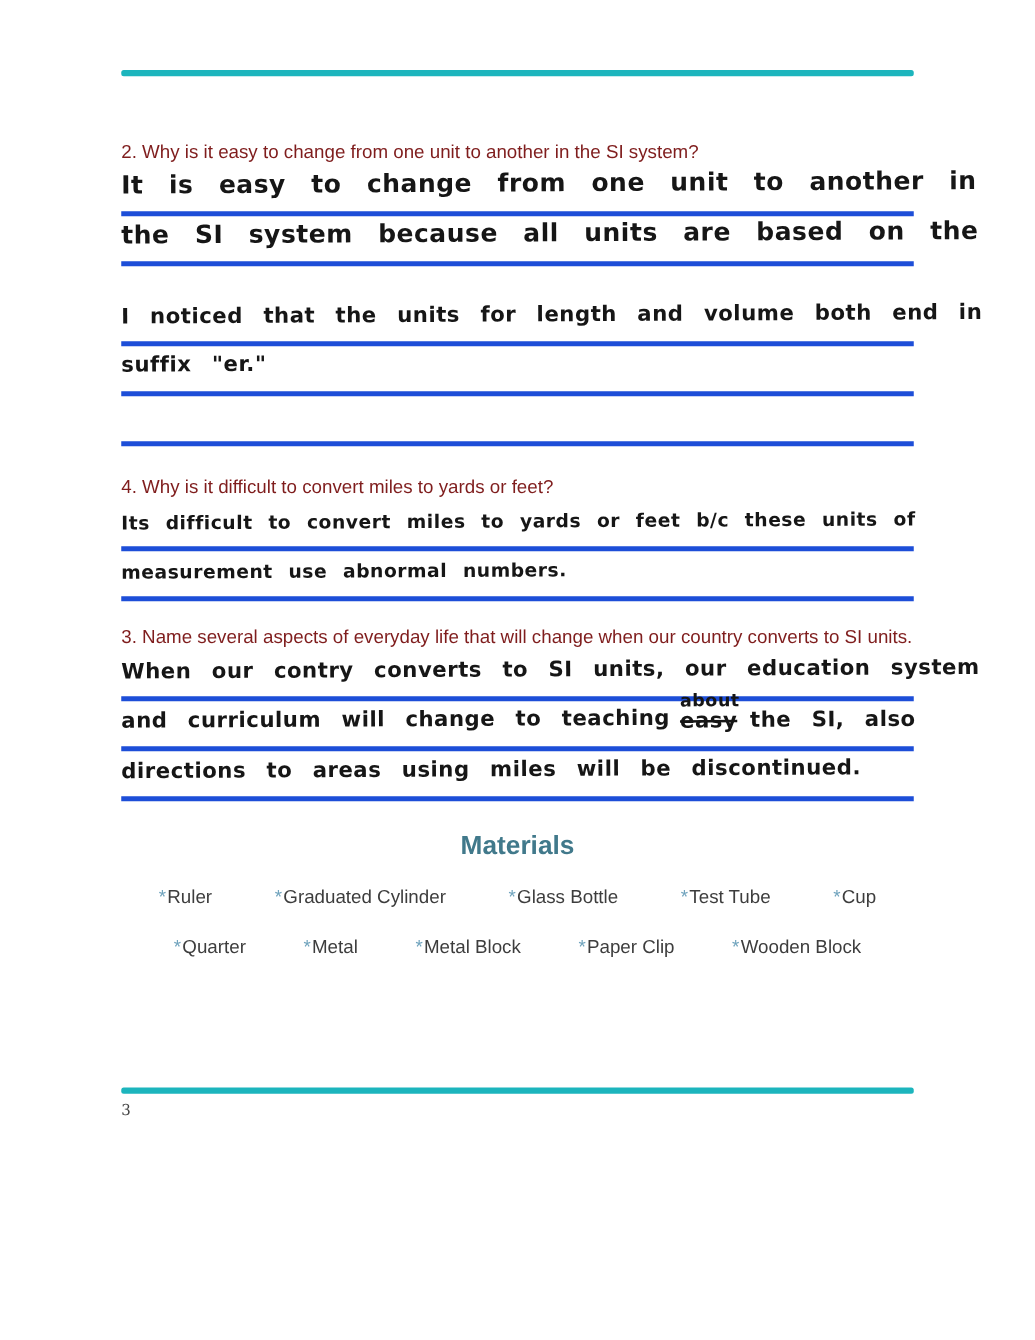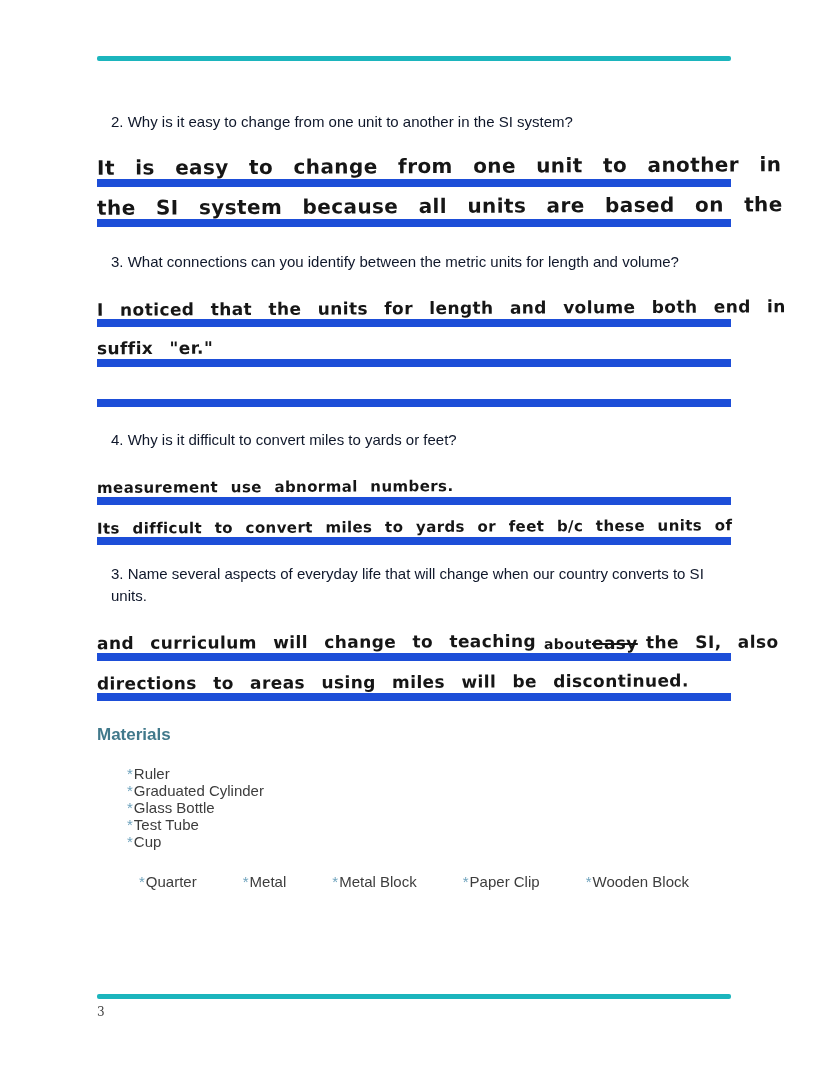--- a/index.html
+++ b/index.html
@@ -11,68 +11,69 @@
     overflow: hidden;
   }
   .content { margin: 0 97px; width: 634px; }
 
   .rule { height: 5px; background: #1cb5bd; border-radius: 2px; }
   .rule-top { margin-top: 56px; }
   .rule-bottom { margin-top: 104px; }
 
   .q-label {
     font-size: 15px; line-height: 22px;
-    color: #0f172a; margin: 14px;
+    color: #7f1d1d; margin: 0;
   }
   .question { }
   #q2 { margin-top: 50px; }
   #q3 { margin-top: 24px; }
   #q4 { margin-top: 22px; }
   #q5 { margin-top: 18px; }
 
   .answer-line {
     box-sizing: border-box;
     height: 40px;
-    border-bottom: 8px solid #1d4ed8;
+    border-bottom: 4px solid #1d4ed8;
     display: flex; align-items: flex-end;
-    padding-bottom: 1px;
+    padding-bottom: 11px;
     overflow: visible;
   }
   .hw {
     display: inline-block;
     font-family: "DejaVu Sans", sans-serif;
     font-weight: 600;
     color: #161616;
     letter-spacing: 0.4px;
     white-space: nowrap;
     transform: rotate(-0.3deg);
   }
   .sz-lg { font-size: 20px; word-spacing: 13px; }
   .sz-md { font-size: 17px; word-spacing: 10px; }
   .sz-sm { font-size: 15px; word-spacing: 7px; }
 
   .correction {
-    display: inline-flex; flex-direction: row;
-    align-items: flex-end; line-height: 1;
+    display: inline-flex; flex-direction: column;
+    align-items: flex-start; line-height: 1;
     margin: 0 8px;
   }
   .inserted { font-size: 14px; margin-bottom: 1px; }
   .struck { text-decoration: line-through; text-decoration-thickness: 2px; }
 
   .materials { margin-top: 24px; }
   .materials h2 {
-    margin: 0; font-size: 17px; font-weight: bold;
+    margin: 0; font-size: 21px; font-weight: bold;
     color: #41798b;
+    text-align: center;
   }
   .mat-row {
     display: flex; justify-content: space-between;
     font-size: 15px; color: #3d3d3d;
     margin-top: 23px;
   }
-  .mat-row.first { margin-top: 20px; flex-direction: column; }
+  .mat-row.first { margin-top: 20px; }
   .mat-row.r1 { padding: 0 30px; }
   .mat-row.r2 { padding: 0 48px; }
   .mat-row.r3 { padding: 0 42px; }
   .mat-item { white-space: nowrap; }
   .ast { color: #6fa3bd; margin-right: 1px; }
 
   .page-number {
     margin-top: 6px;
     font-family: "DejaVu Serif", serif;
     font-size: 12px; color: #444444;
@@ -89,44 +90,46 @@
     <p class="q-label">2. Why is it easy to change from one unit to another in the SI system?</p>
     <div class="answer-line">
       <span class="hw sz-lg">It is easy to change from one unit to another in</span>
     </div>
     <div class="answer-line">
       <span class="hw sz-lg">the SI system because all units are based on the</span>
     </div>
   </section>
 
   <section class="question" id="q3">
-    <p class="q-label">3. What connections can you identify between the metric units for length and volume?</p>
     <div class="answer-line">
       <span class="hw sz-md">I noticed that the units for length and volume both end in</span>
     </div>
     <div class="answer-line">
       <span class="hw sz-md">suffix "er."</span>
     </div>
     <div class="answer-line">
       <span class="hw sz-md"></span>
     </div>
   </section>
 
   <section class="question" id="q4">
     <p class="q-label">4. Why is it difficult to convert miles to yards or feet?</p>
     <div class="answer-line">
-      <span class="hw sz-sm">measurement use abnormal numbers.</span>
+      <span class="hw sz-sm">Its difficult to convert miles to yards or feet b/c these units of</span>
     </div>
     <div class="answer-line">
-      <span class="hw sz-sm">Its difficult to convert miles to yards or feet b/c these units of</span>
+      <span class="hw sz-sm">measurement use abnormal numbers.</span>
     </div>
   </section>
 
   <section class="question" id="q5">
     <p class="q-label">3. Name several aspects of everyday life that will change when our country converts to SI units.</p>
+    <div class="answer-line">
+      <span class="hw sz-md">When our contry converts to SI units, our education system</span>
+    </div>
     <div class="answer-line">
       <span class="hw sz-md">and curriculum will change to teaching</span>
       <span class="correction">
         <span class="hw inserted">about</span>
         <span class="hw sz-md struck">easy</span>
       </span>
       <span class="hw sz-md">the SI, also</span>
     </div>
     <div class="answer-line">
       <span class="hw sz-md">directions to areas using miles will be discontinued.</span>

